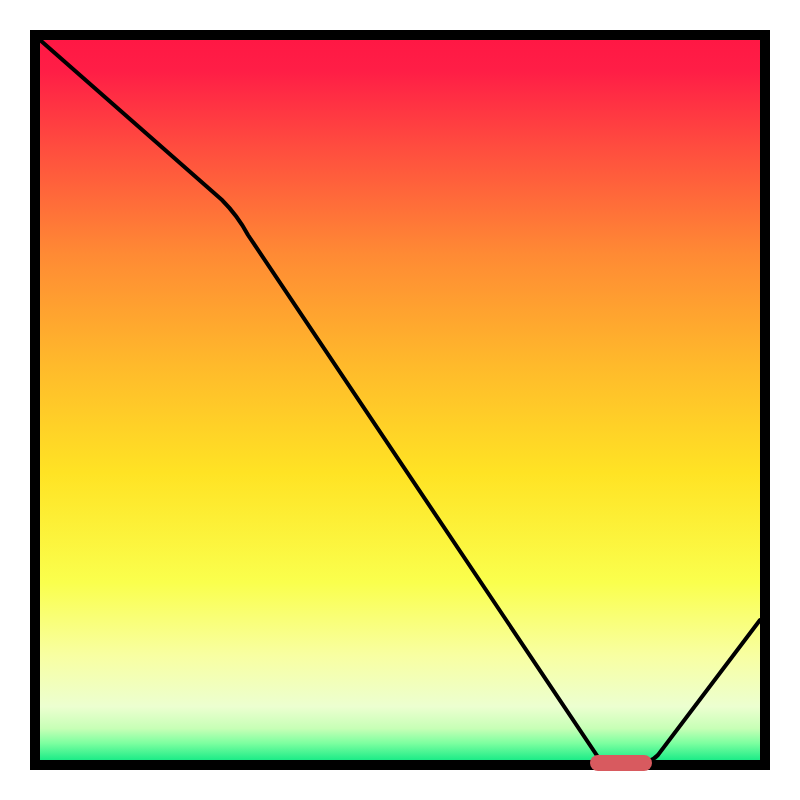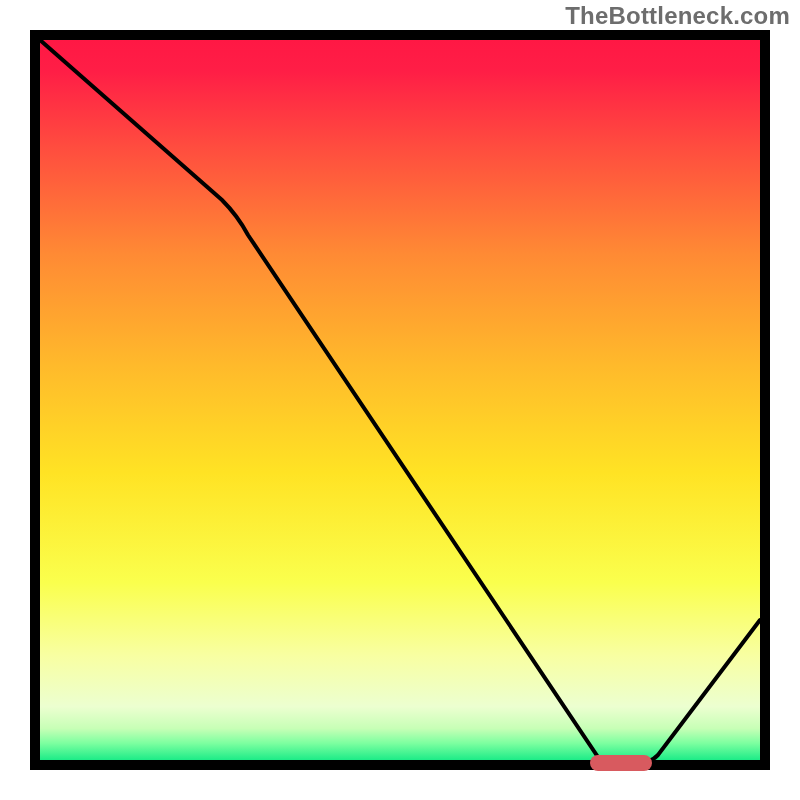--- a/index.html
+++ b/index.html
@@ -66,14 +66,13 @@
                L 600 760
                Q 610 763, 620 763
                L 640 763
                Q 650 763, 658 755
                L 760 620" fill="none" stroke="#000000" stroke-width="4" stroke-linecap="round"></path>
 
       <rect x="590" y="755" width="62" height="16" rx="8" ry="8" fill="#d85a5f"></rect>
     </g>
   </svg>
 
-  <div class="watermark">TheBottleneck.com</div>
 </div>
 
 </body></html>

